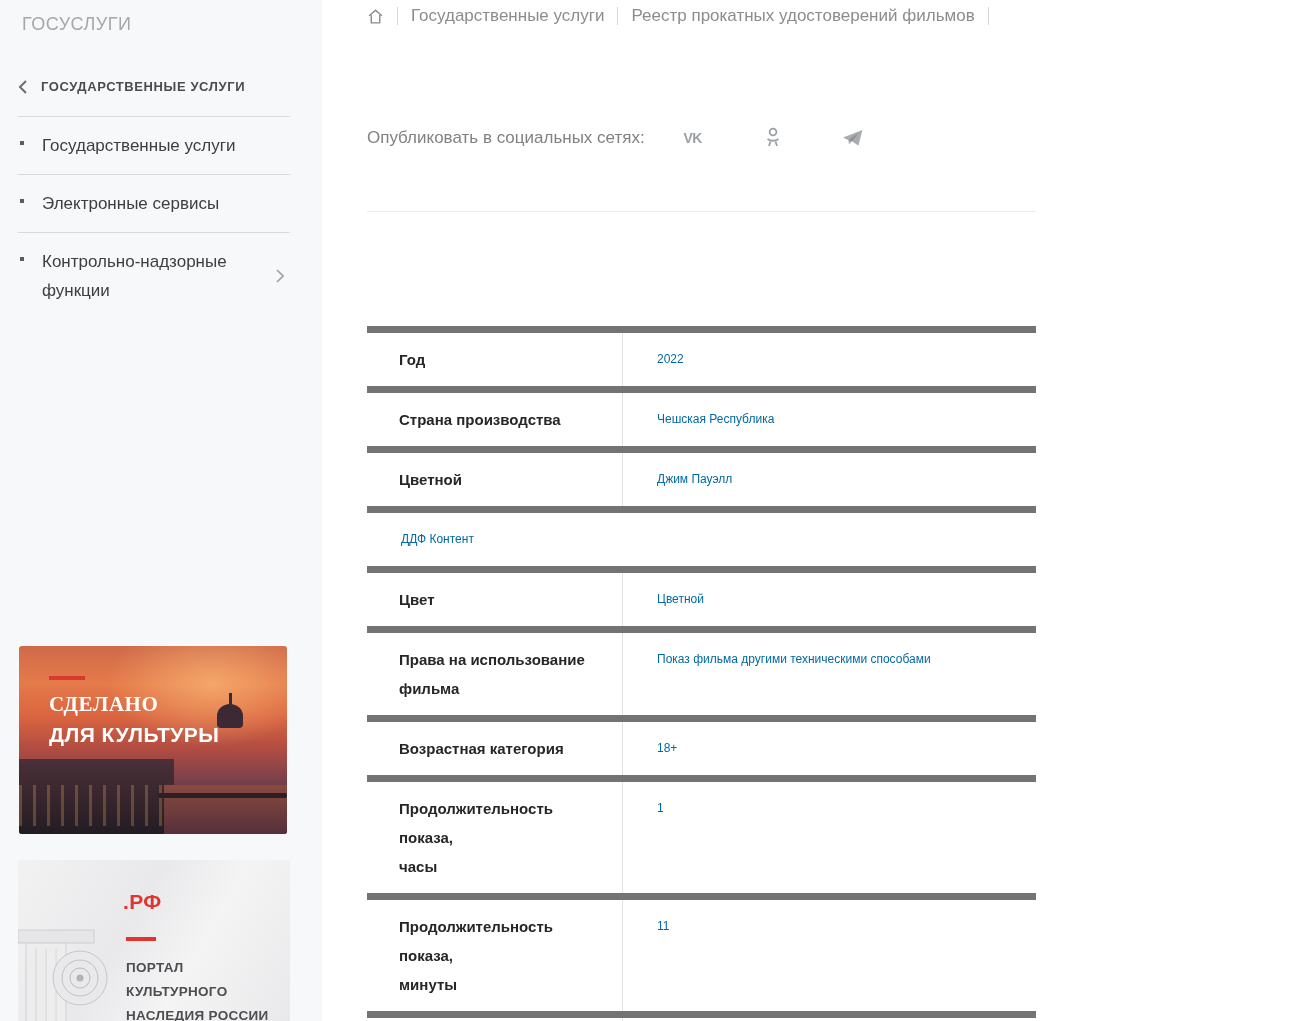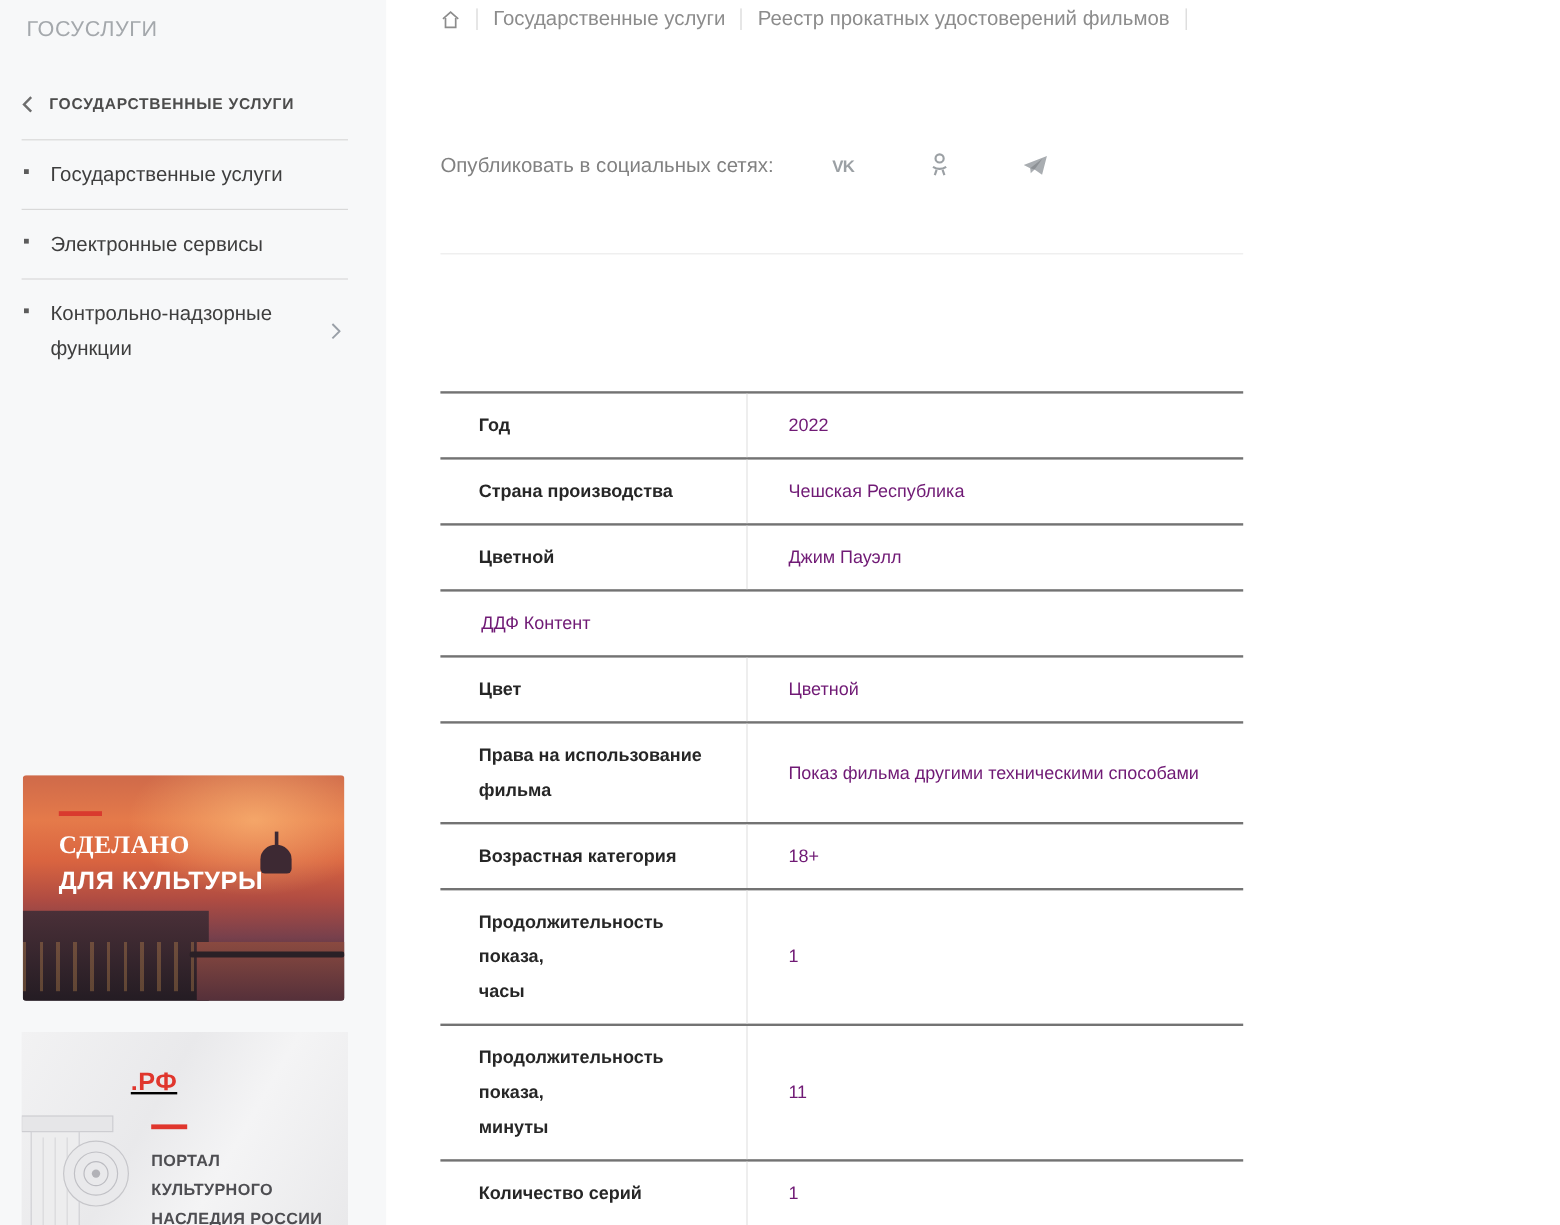--- a/index.html
+++ b/index.html
@@ -36,48 +36,48 @@
   .b1-dome { position:absolute; right:44px; top:58px; width:26px; height:24px; border-radius:50% 50% 4px 4px; background:#3d2933; }
   .b1-spike { position:absolute; right:55px; top:47px; width:3px; height:13px; background:#3d2933; }
   .b1-dash { position:absolute; left:30px; top:30px; width:36px; height:4px; background:#d93a2e; }
   .b1-line { position:absolute; left:30px; color:#fff; font-size:21px; font-weight:700; letter-spacing:.5px; }
   .b1-l1 { top:46px;font-family:Liberation Serif, serif; } .b1-l2 { top:77px; }
 
   
   .banner2 { position:absolute; left:18px; top:860px; width:272px; height:200px; overflow:hidden; cursor:pointer;
     background:linear-gradient(120deg,#f2f2f3 0%,#e9e9eb 38%,#f4f4f5 60%,#e7e7e9 100%); }
   .b2-col { position:absolute; left:0; top:42px; }
-  .b2-title { position:absolute; left:91px; top:30px; font-size:21px; font-weight:800; letter-spacing:.4px;text-decoration:underline; }
+  .b2-title { position:absolute; left:105px; top:30px; font-size:21px; font-weight:800; letter-spacing:.4px; }
   .b2-title .main { color:#4d4d50; } .b2-title .accent { color:#e0362d; }
   .b2-dash { position:absolute; left:108px; top:77px; width:30px; height:4px; background:#e0362d; }
   .b2-sub { position:absolute; left:108px; top:96px; font-size:13.5px; font-weight:700; color:#4e4e52; letter-spacing:.3px; }
   .b2-sub span { display:block; line-height:24px; }
 
   
   .main { position:absolute; left:322px; top:0; right:0; bottom:0; background:#fff; }
   .breadcrumb { position:absolute; left:45px; top:6px; display:flex; align-items:center; gap:13px; }
   .crumb { font-size:17px; color:#8c8c8c; cursor:pointer; }
   .crumb-sep { width:1px; height:18px; background:#d6d6d6; }
   .home-icon { display:flex; align-items:center; cursor:pointer; }
 
   .page-title { position:absolute; left:45px; top:42px; font-family:"Liberation Serif", serif; font-size:36px; font-weight:700; color:#17212c; }
 
   .share-row { position:absolute; left:45px; top:126px; display:flex; align-items:center; }
   .share-label { font-size:17px; color:#818181; }
-  .share-icons { display:flex; align-items:center; gap:52px; margin-left:44px; }
+  .share-icons { display:flex; align-items:center; gap:52px; margin-left:34px; }
   .soc { display:flex; align-items:center; justify-content:center; width:28px; height:24px; cursor:pointer; }
   .vk-text { font-size:14px; font-weight:800; color:#9ba0a4; letter-spacing:-.5px; }
 
   .hr1 { position:absolute; left:45px; top:211px; width:914px; height:1px; background:#ececec; }
 
   .details { position:absolute; left:45px; top:326px; width:914px; border-bottom:1px solid #ebebeb; }
-  .row { display:flex; border-top:2px solid #737373;align-items:center; }
+  .row { display:flex; border-top:7px solid #737373; }
   .cell-label { flex:0 0 256px; border-right:1px solid #e3e3e3; padding:12px 20px 12px 32px;
     font-size:15px; font-weight:700; color:#262626; line-height:29px; white-space:pre-line; }
-  .cell-value { flex:1; padding:12px 10px 12px 34px; font-size:15px; color:#701a75; line-height:29px; white-space:pre-line; }
+  .cell-value { flex:1; padding:12px 10px 12px 34px; font-size:12px; color:#0369a1; line-height:29px; white-space:pre-line; }
 
   .print-icon { position:absolute; left:1272px; top:-8px; cursor:pointer; }
 </style>
 </head>
 <body>
 
 <div class="app">
 
   <div class="sidebar">
     <div class="brand">ГОСУСЛУГИ</div>

